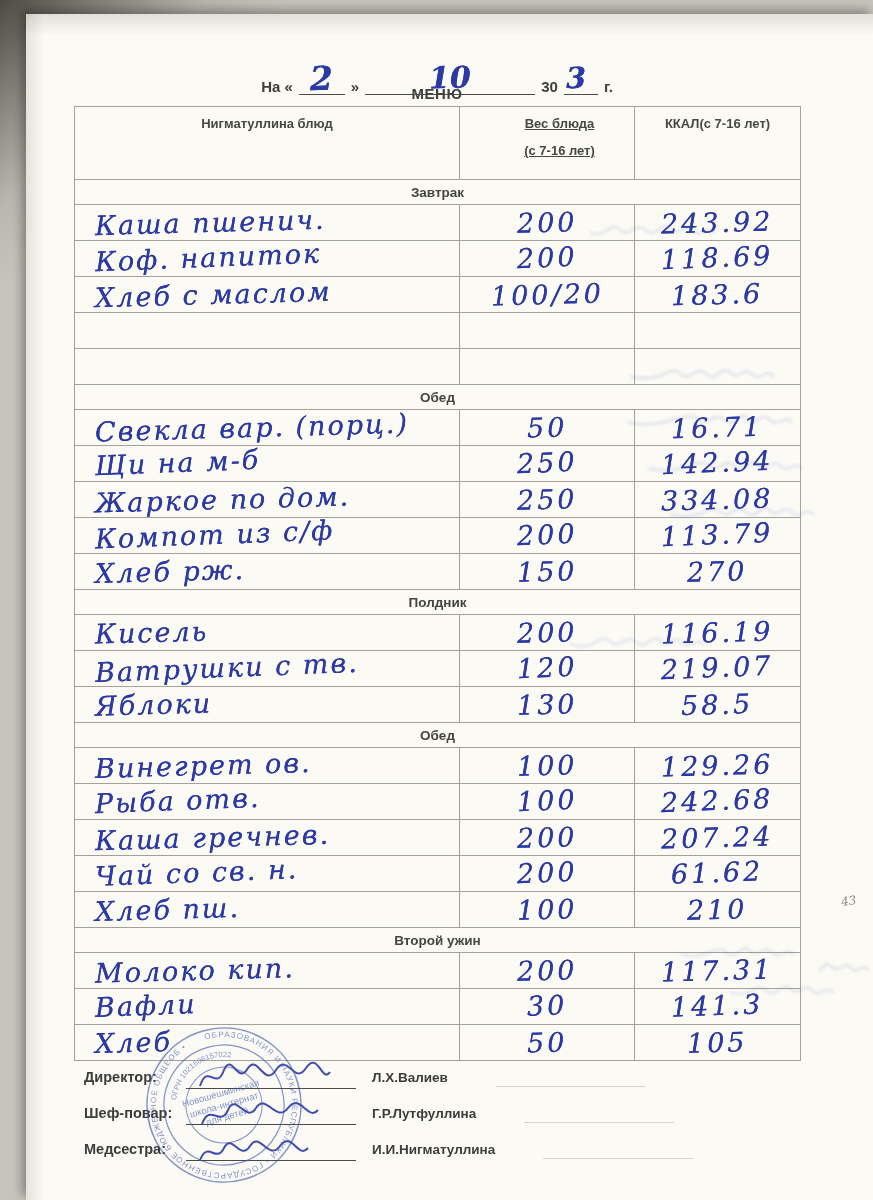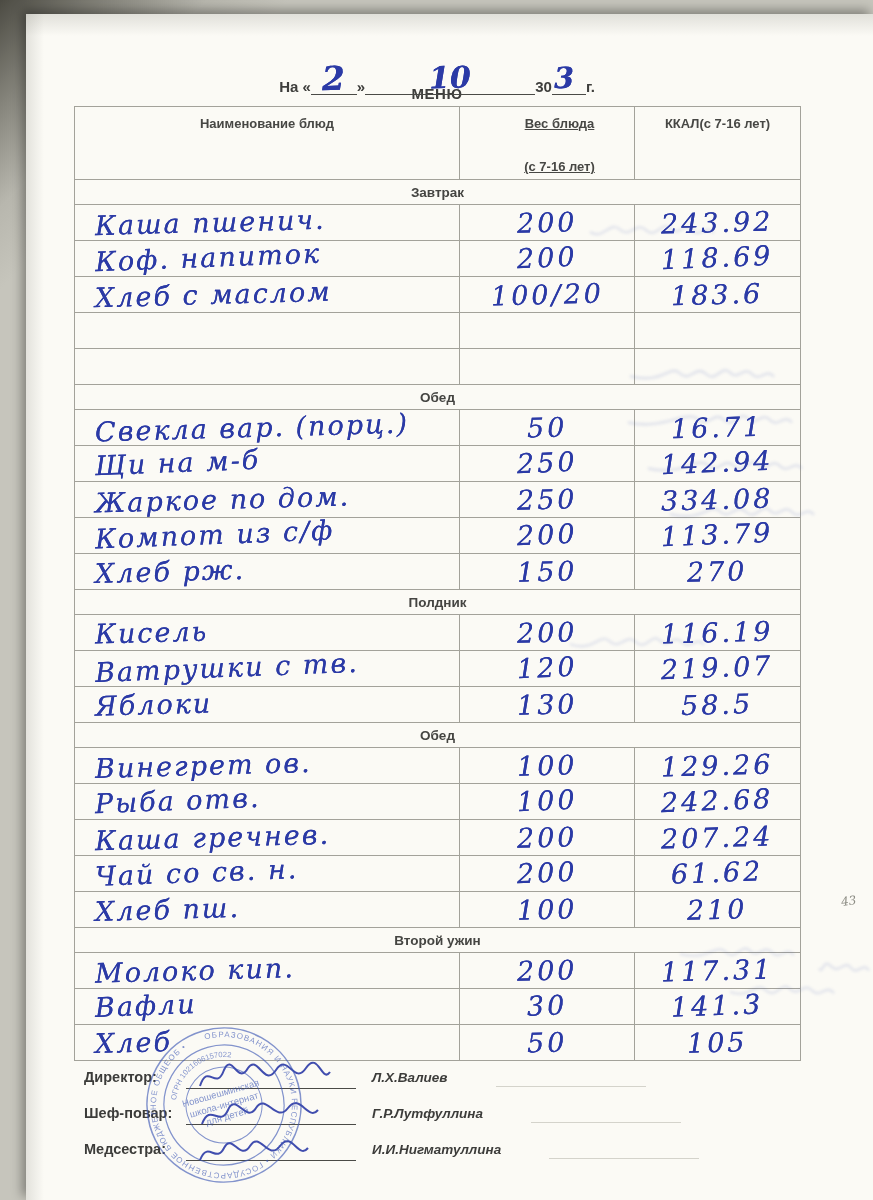--- a/index.html
+++ b/index.html
@@ -9,21 +9,21 @@
   .page{position:absolute;left:26px;top:14px;width:847px;height:1186px;background:#fbfaf5;
         box-shadow:-4px -4px 10px rgba(0,0,0,.35);}
   .edge-shade-top{position:absolute;left:0;top:0;width:100%;height:22px;
         background:linear-gradient(180deg,rgba(130,130,120,.22),rgba(130,130,120,0));}
   .edge-shade-left{position:absolute;left:0;top:0;width:18px;height:100%;
         background:linear-gradient(90deg,rgba(130,130,120,.20),rgba(130,130,120,0));}
 
   .doc-title{position:absolute;left:48px;top:30px;width:726px;text-align:center;
         font-size:15px;font-weight:bold;color:#3e3e3c;letter-spacing:.5px;margin-top:41px;}
   .date-line{position:absolute;left:48px;top:52px;width:726px;display:flex;
-        justify-content:center;align-items:flex-end;
+        justify-content:center;align-items:flex-end;gap:6px;
         font-size:15px;font-weight:bold;color:#3e3e3c;}
   .blank{display:inline-block;border-bottom:1.6px solid #4a4a46;text-align:center;height:28px;}
   .day-blank{width:46px;}
   .month-blank{width:170px;}
   .year-blank{width:34px;text-align:left;}
 
   .hw{font-family:"DejaVu Serif", serif;font-style:italic;color:#2b3aa6;
       display:inline-block;transform:rotate(-1.6deg);
       text-shadow:0 0 .6px currentColor;}
   .hw-day{font-size:33px;line-height:26px;}
@@ -31,35 +31,35 @@
   .hw-year{font-size:29px;line-height:24px;padding-left:2px;}
 
   table.menu{position:absolute;left:48px;top:92px;width:726px;border-collapse:collapse;table-layout:fixed;}
   .menu th,.menu td{border:1px solid #a3a29a;}
   .menu thead th{height:62px;font-size:13px;font-weight:bold;color:#474744;
         vertical-align:top;padding-top:9px;}
   .col-dish{width:385px;}
   .col-weight{width:175px;}
   .col-kcal{width:166px;}
   th.h-weight{text-align:center;padding-left:26px;text-decoration:underline;}
-  th.h-weight .line2{margin-top:28px;}
+  th.h-weight .line2{margin-top:12px;}
   th.h-kcal{text-align:center;}
   .section-row td{height:22px;text-align:center;font-size:13.5px;font-weight:bold;color:#454542;padding:1px 0;}
   .data-row td{height:35px;padding:0;vertical-align:middle;}
   .name-cell{text-align:left;padding-left:20px !important;}
   .num-cell{text-align:center;}
   .hw-name{font-size:27px;letter-spacing:2px;height:30px;line-height:30px;}
   .hw-num{font-size:27px;letter-spacing:3px;height:30px;line-height:30px;}
   .data-row:nth-child(odd) .hw{transform:rotate(-2.2deg) translateY(-1px);}
 
   .sig-row{position:absolute;left:58px;display:flex;align-items:center;height:26px;}
   .sig-label{font-size:14.5px;font-weight:bold;color:#3c3c3a;width:102px;}
   .sig-line{width:170px;border-bottom:1.6px solid #4a4a46;height:22px;position:relative;}
   .sig-line svg{position:absolute;left:8px;bottom:-8px;}
-  .sig-name{margin-left:16px;font-size:13.5px;font-weight:bold;color:#3c3c3a;font-style:italic;}
+  .sig-name{margin-left:16px;font-size:13.5px;font-weight:bold;color:#3c3c3a;}
   .ghost-line{width:150px;border-bottom:1.2px solid #d4d3cb;height:18px;margin-left:48px;}
 
   .stamp{position:absolute;left:113px;top:1006px;transform:rotate(-16deg);opacity:.8;}
 
   .bleed{position:absolute;filter:blur(1.4px);opacity:.17;transform:scaleX(-1) rotate(1deg);}
   .marginal-note{position:absolute;left:815px;top:880px;font-size:12px;color:#8d8d85;
         font-family:"DejaVu Serif",serif;font-style:italic;transform:rotate(-8deg);}
 </style>
 </head>
 <body>
@@ -82,21 +82,21 @@
     </div>
 
     <table class="menu">
       <colgroup>
         <col class="col-dish">
           <col class="col-weight">
           <col class="col-kcal">
       </colgroup>
       <thead>
         <tr>
-          <th>Наименование блюд</th>
+          <th>Нигматуллина блюд</th>
           <th class="h-weight">
             <div>Вес блюда</div>
             <div class="line2">(с 7-16 лет)</div>
           </th>
           <th class="h-kcal">ККАЛ(с 7-16 лет)</th>
         </tr>
       </thead>
       <tbody>
           <tr class="section-row">
             <td colspan="3">Завтрак</td>

